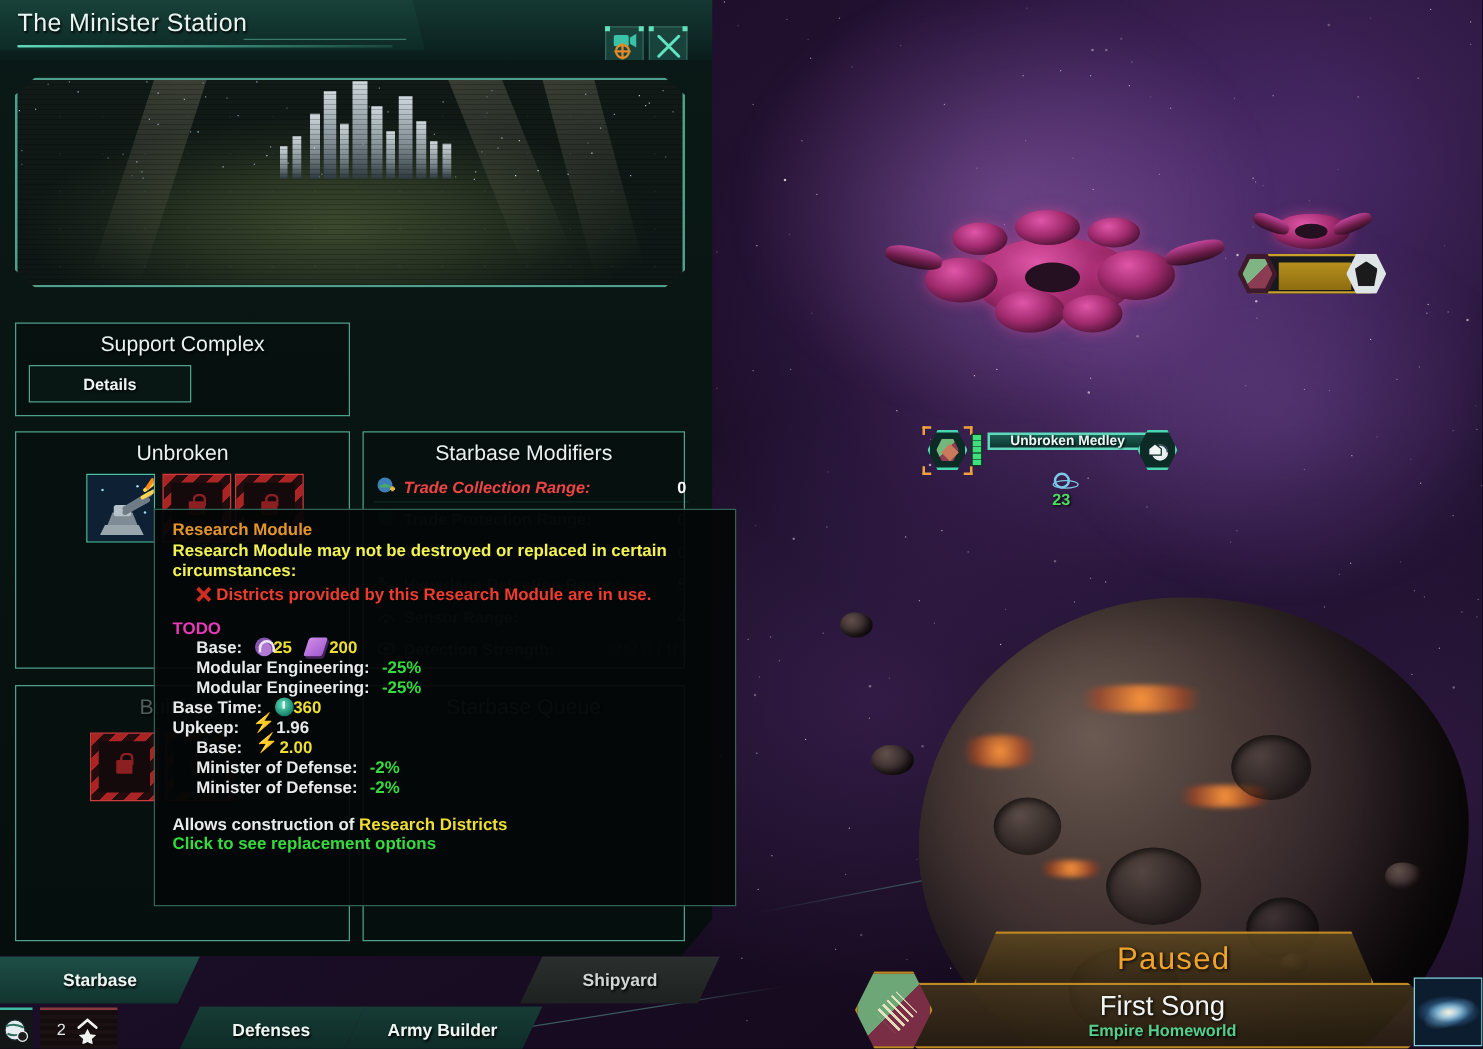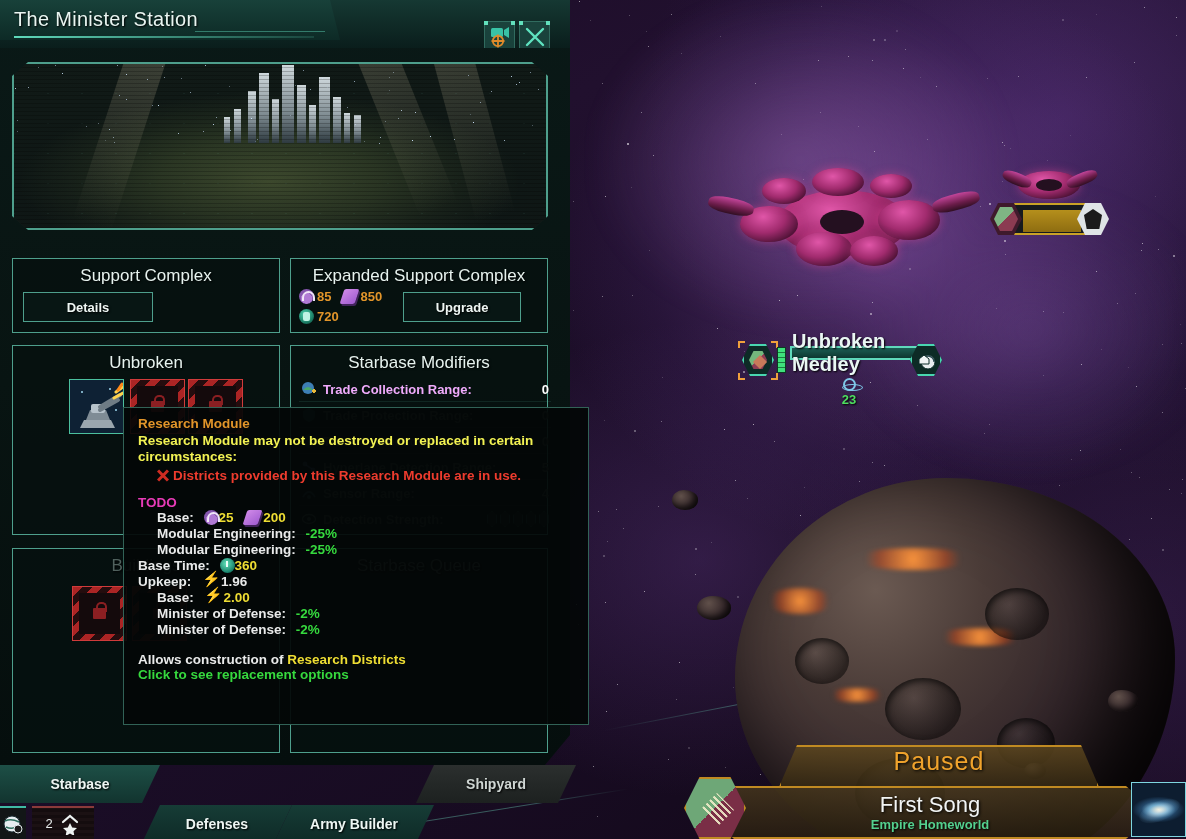--- a/index.html
+++ b/index.html
@@ -140,21 +140,21 @@
   .fl-corner { position:absolute; width:7px; height:7px; border:2px solid #f0a03c; }
   .fl-hpstrip {
     position:absolute; left:35px; top:3px; width:9px; height:26px;
     background: repeating-linear-gradient(0deg,#3fe07c 0 4px,#1e7a44 4px 5px);
     border:1px solid #0c3b22;
   }
   .fl-name {
     position:absolute; left:48px; top:2px; width:128px; height:14px;
     background: linear-gradient(180deg,#1c5e54,#0d3630);
     border:2px solid #5fd9bb;
-    color:#eaf7f4; font-size:20px; font-weight:bold;
+    color:#eaf7f4; font-size:11px; font-weight:bold;
     display:flex; align-items:center; justify-content:center;
     text-shadow: 1px 1px 2px #000;
   }
   .fl-planeticon {
     position:absolute; right:0; top:0; width:32px; height:32px;
     background:#0d2b26; border:2px solid #49d6b0;
     clip-path: polygon(25% 0,75% 0,100% 50%,75% 100%,25% 100%,0 50%);
     display:flex;align-items:center;justify-content:center;
   }
   .fl-sub { position:absolute; left:835px; top:378px; width:28px; text-align:center; }
@@ -392,21 +392,21 @@
     background:#121617; display:flex; align-items:center; justify-content:center; gap:6px;
   }
 
   
   .banner { position:absolute; left:672px; top:745px; width:514px; height:94px; }
   .banner-top {
     position:absolute; left:107px; top:0; width:320px; height:42px;
     background: linear-gradient(180deg, rgba(92,70,30,.85), rgba(52,40,18,.85));
     border:2px solid #c08a22; border-bottom:none;
     clip-path: polygon(18px 0, 302px 0, 320px 42px, 0 42px);
-    display:flex; justify-content:center;
+    display:flex; align-items:center; justify-content:center;
   }
   .banner-top span { color:#f0a32c; font-size:25px; letter-spacing:1px; text-shadow:1px 1px 3px #000; }
   .banner-main {
     position:absolute; left:48px; top:41px; width:420px; height:53px;
     background: linear-gradient(180deg, rgba(72,56,28,.8), rgba(42,32,16,.8));
     border:2px solid #c08a22;
     clip-path: polygon(14px 0, 406px 0, 420px 12px, 420px 41px, 406px 53px, 14px 53px, 0 41px, 0 12px);
     display:flex; flex-direction:column; align-items:center; justify-content:center;
   }
   .banner-main .bm-title { color:#f2f4f4; font-size:22px; text-shadow:1px 1px 3px #000; line-height:24px; }
@@ -863,34 +863,20 @@
       <span class="pv-star" style="left: 133px; top: 15px; opacity: 0.88;"></span>
       <span class="pv-star" style="left: 516px; top: 8px; opacity: 0.53;"></span>
       <div class="pv-scan"></div>
   </div>
 
   <div class="card" style="left:12px; top:258px; width:268px; height:75px;">
     <div class="card-title">Support Complex</div>
     <div class="btn" style="position:absolute; left:10px; top:33px; width:130px; height:30px;">Details</div>
   </div>
 
-  <div class="card" style="left:290px; top:258px; width:258px; height:75px;">
-    <div class="card-title">Expanded Support Complex</div>
-    <div class="cost-row" style="left:8px; top:30px;">
-      <span class="ricon influence"></span>
-      <span>85</span>
-      <span class="ricon alloys" style="margin-left:8px;"></span>
-      <span>850</span>
-    </div>
-    <div class="cost-row" style="left:8px; top:50px;">
-      <span class="ricon minerals"></span>
-      <span>720</span>
-    </div>
-    <div class="btn" style="position:absolute; left:112px; top:33px; width:118px; height:30px;">Upgrade</div>
-  </div>
 
   <div class="card" style="left:12px; top:345px; width:268px; height:190px;">
     <div class="card-title">Unbroken</div>
     <div class="slot filled" style="left:56px; top:33px;">
       <svg class="turret" width="55" height="55" viewBox="0 0 55 55" aria-hidden="true">
         <rect x="0" y="0" width="55" height="55" fill="#0e2134"></rect>
         <circle cx="12" cy="12" r="1" fill="#9fd8ef"></circle>
           <circle cx="40" cy="9" r="1" fill="#9fd8ef"></circle>
         <circle cx="46" cy="30" r="1" fill="#9fd8ef"></circle>
           <circle cx="20" cy="42" r="1" fill="#9fd8ef"></circle>
@@ -933,21 +919,21 @@
     <div class="card-title">Starbase Modifiers</div>
 
     <div class="mod-row" style="top:32px;">
       <span class="mod-icon">
         <svg width="16" height="16" viewBox="0 0 16 16">
             <circle cx="7" cy="7" r="6" fill="#3d7fb5"></circle>
             <path d="M2 9 Q7 3 12 9" fill="#4aa86a"></path>
             <path d="M11 10 h4 M13 8 v4" stroke="#e8b83a" stroke-width="2"></path>
           </svg>
       </span>
-      <span class="mod-label" style="color:#f0abfc;">Trade Collection Range:</span>
+      <span class="mod-label" style="color:#ef4444;font-style:italic;">Trade Collection Range:</span>
       <span class="mod-val" style="color:#ffffff;">0</span>
     </div>
     <div class="mod-sep" style="top:55px;"></div>
 
     <div class="mod-row" style="top:58px;">
       <span class="mod-icon">
         <svg width="16" height="16" viewBox="0 0 16 16">
             <path d="M8 1 L14 4 V9 Q14 13 8 15 Q2 13 2 9 V4 Z" fill="#2e6f5e" opacity=".5"></path>
           </svg>
       </span>

